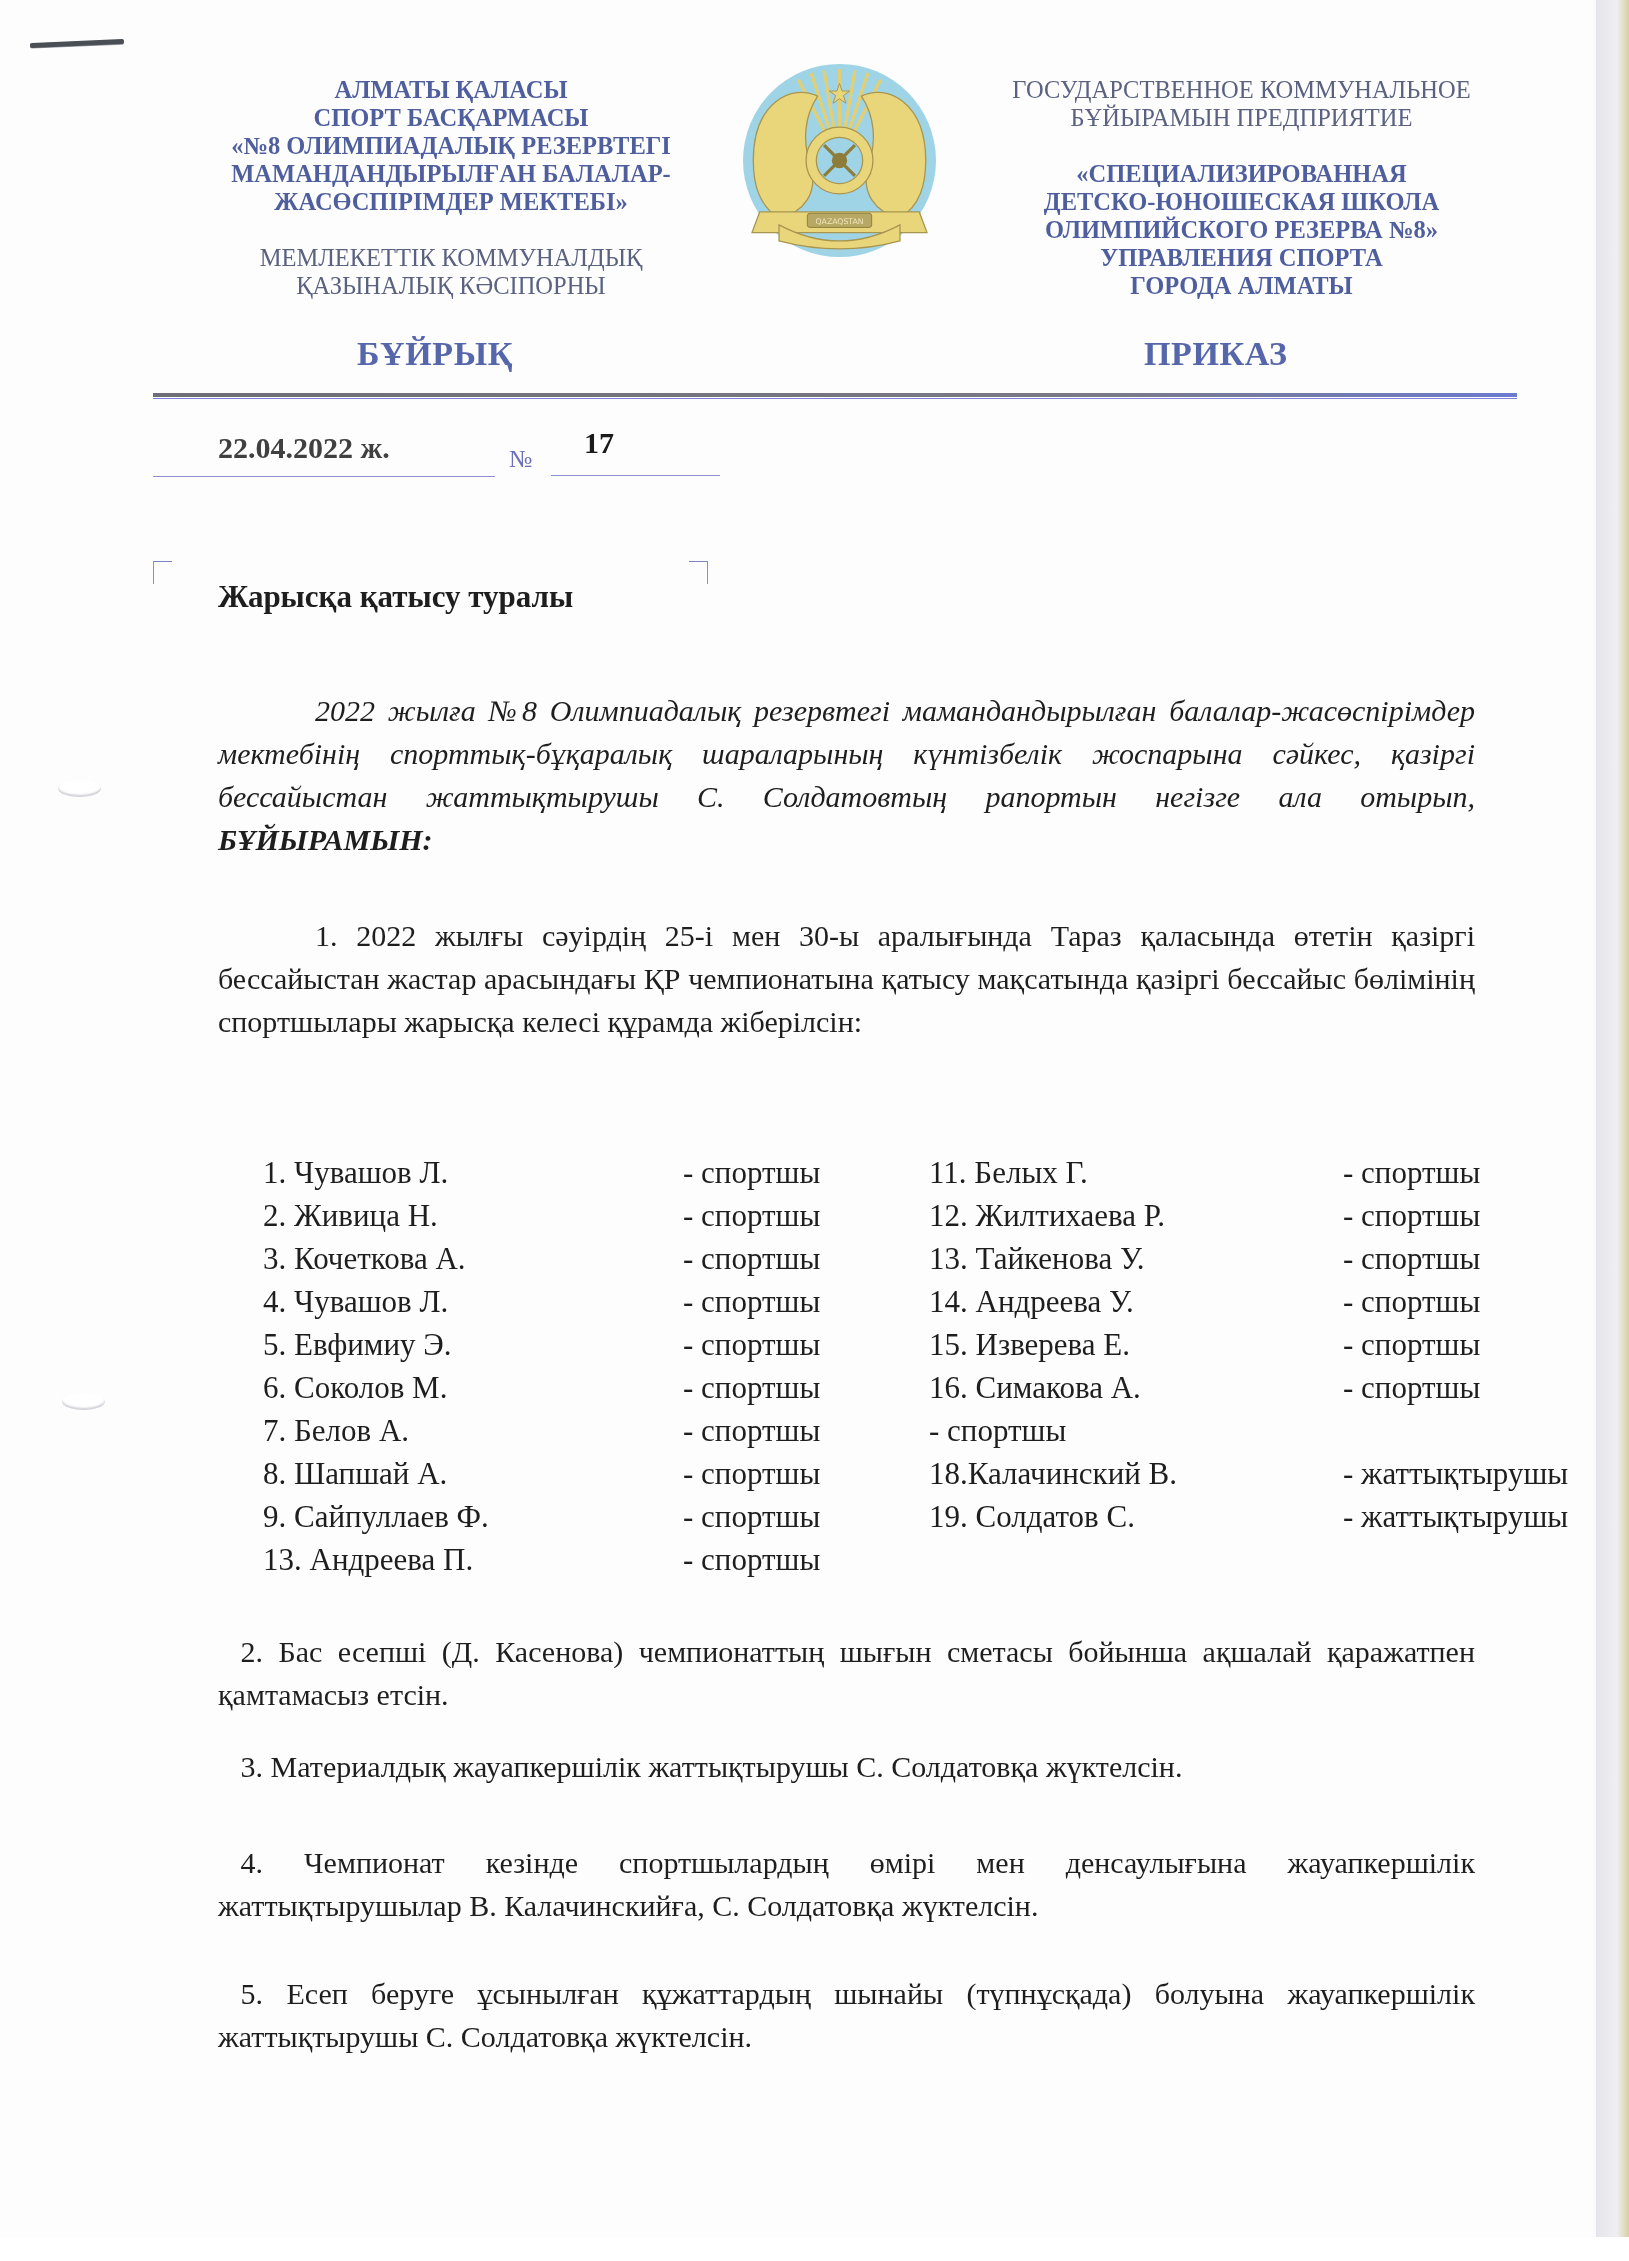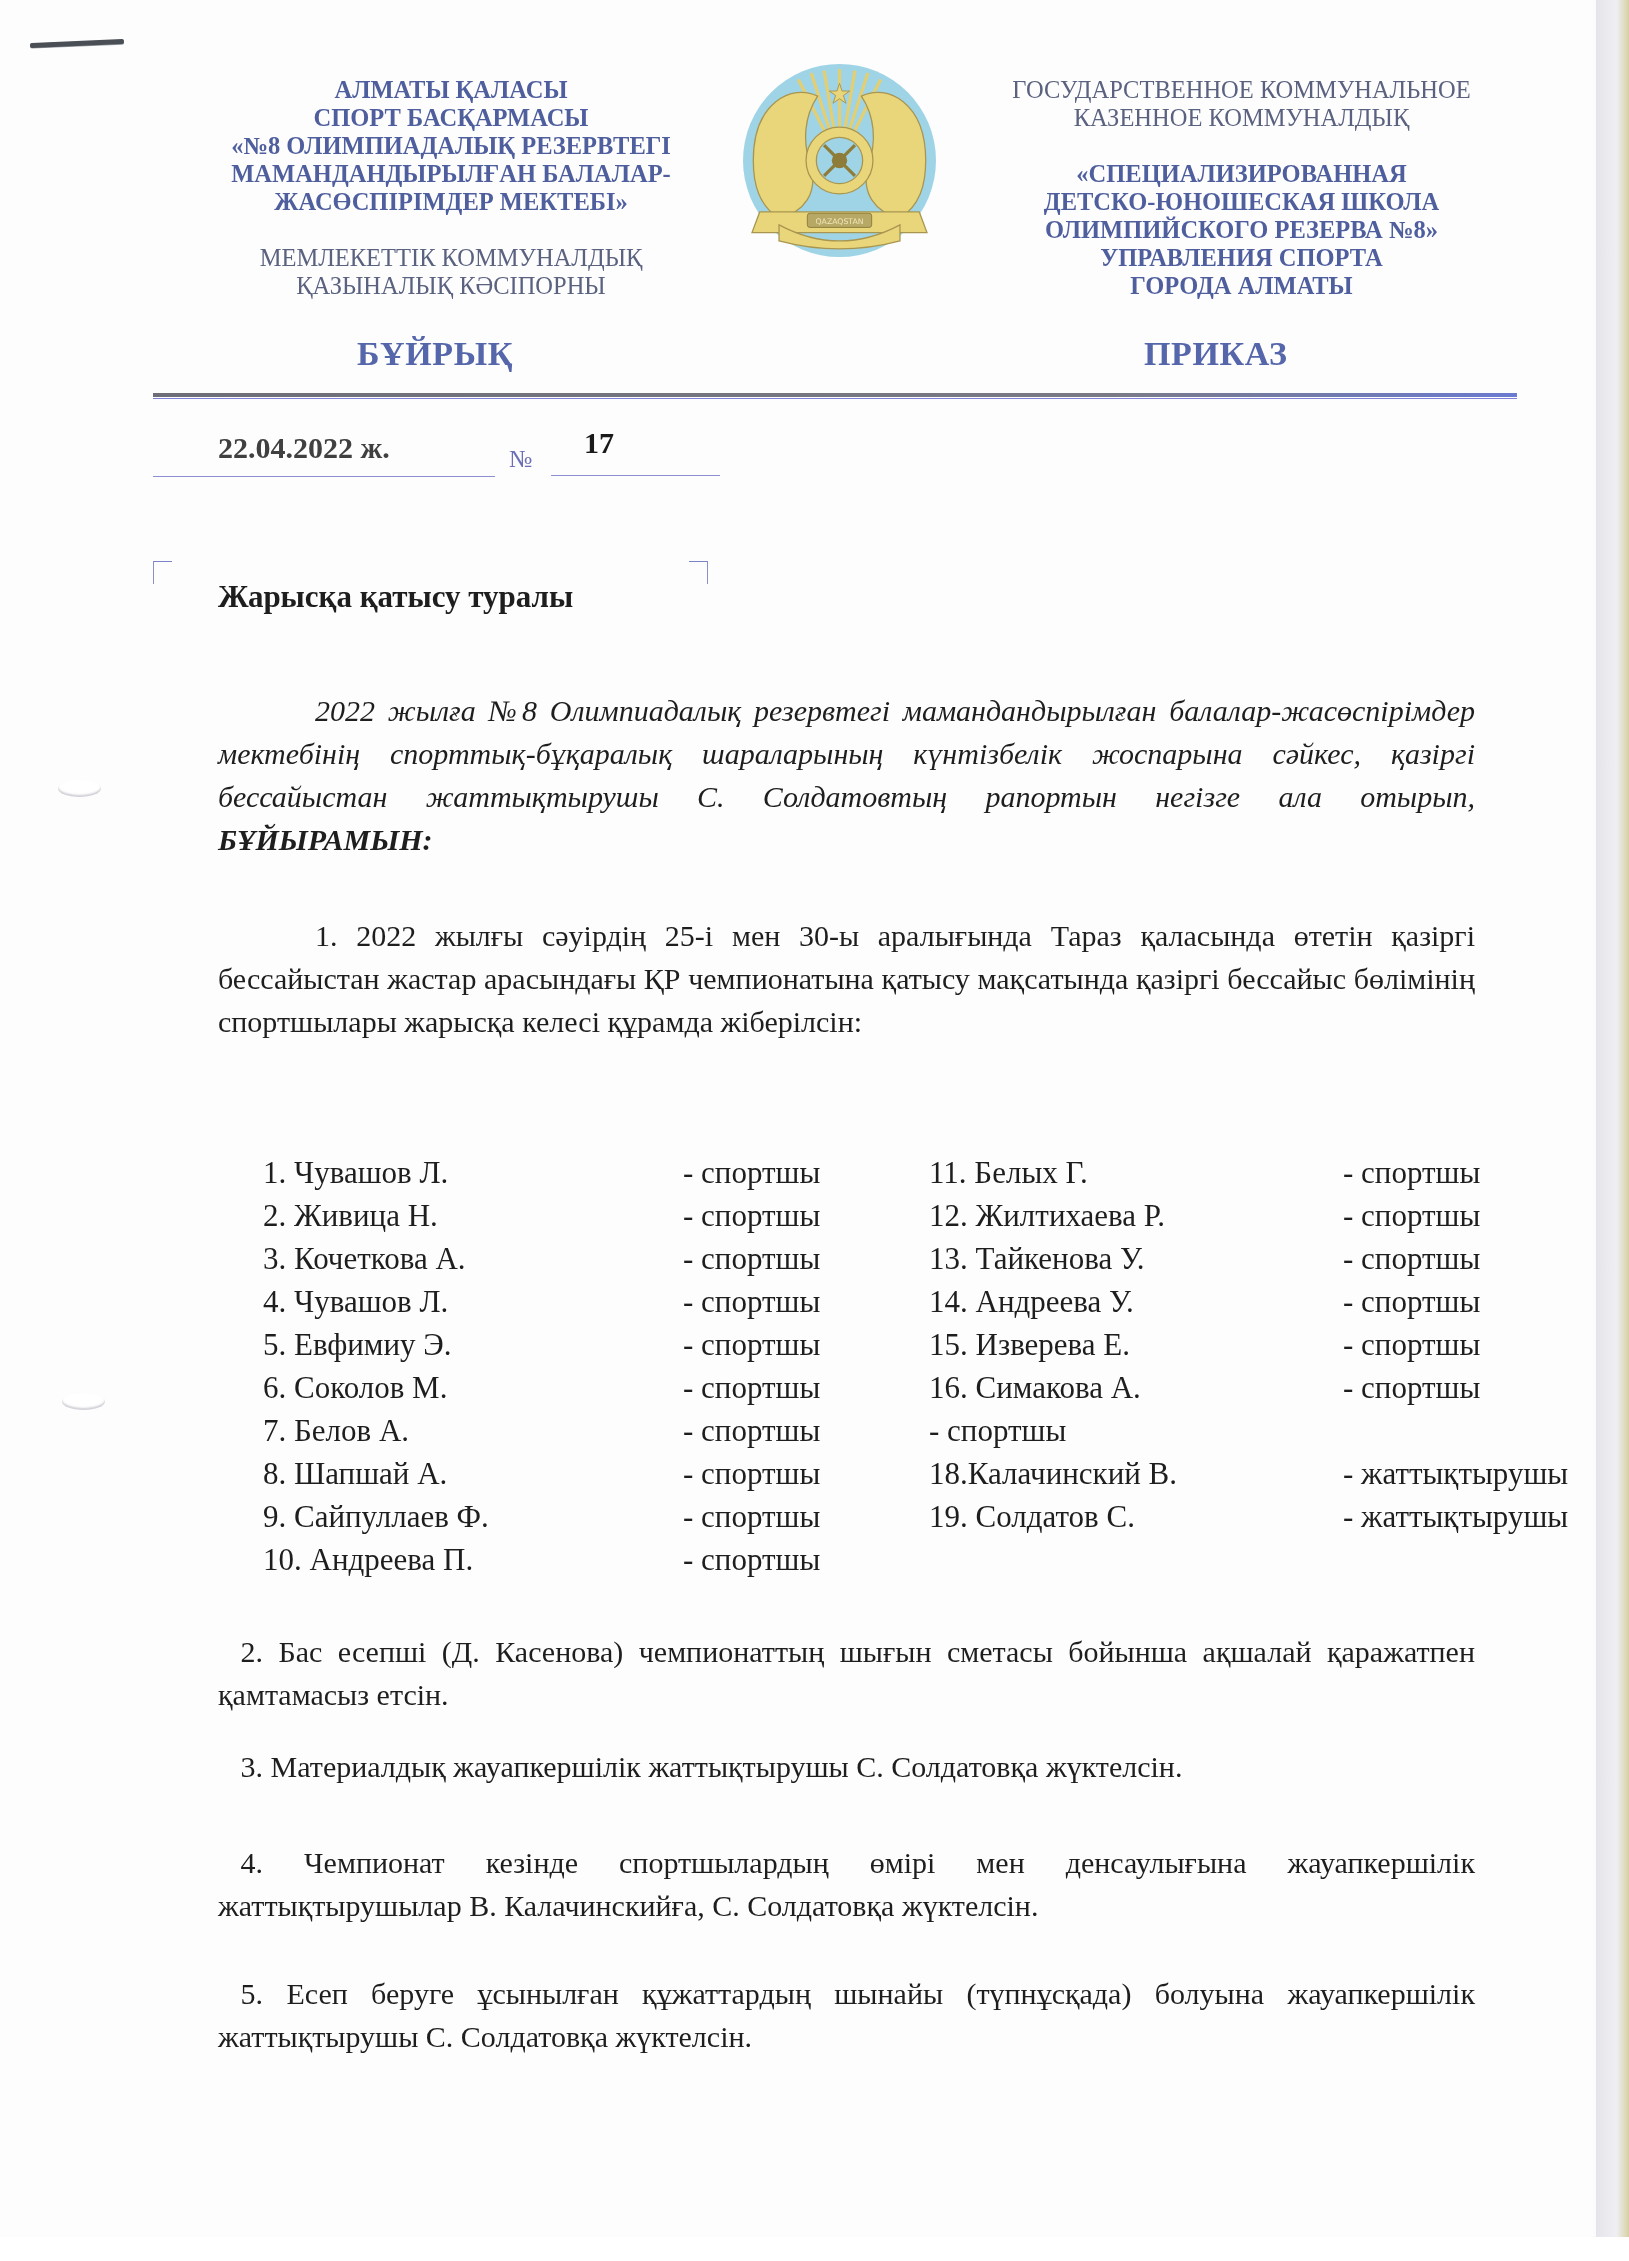--- a/index.html
+++ b/index.html
@@ -119,21 +119,21 @@
     <polygon points="154,20 158,32 170,32 160,39 164,51 154,44 144,51 148,39 138,32 150,32" fill="#e9d57a" stroke="#a89650" stroke-width="1.5" transform="translate(0,10) scale(1)"></polygon>
     <path d="M30 230 L278 230 L290 262 L18 262 Z" fill="#e9d57a" stroke="#a89650" stroke-width="2"></path>
     <path d="M60 250 Q154 300 248 250 L248 275 Q154 300 60 275 Z" fill="#e9d57a" stroke="#a89650" stroke-width="2"></path>
     <rect x="104" y="232" width="100" height="22" rx="4" fill="#b8a866" stroke="#8e7d3a" stroke-width="1.5"></rect>
     <text x="154" y="248" text-anchor="middle" font-family="DejaVu Sans, sans-serif" font-size="12" fill="#efe6b8">QAZAQSTAN</text>
   </svg>
 </div>
 
 <div class="hdr hdr-right">
   <div class="reg">ГОСУДАРСТВЕННОЕ КОММУНАЛЬНОЕ</div>
-  <div class="reg">КАЗЕННОЕ КОММУНАЛДЫҚ</div>
+  <div class="reg">БҰЙЫРАМЫН ПРЕДПРИЯТИЕ</div>
   <div class="gap"></div>
   <div class="bold">«СПЕЦИАЛИЗИРОВАННАЯ</div>
   <div class="bold">ДЕТСКО-ЮНОШЕСКАЯ ШКОЛА</div>
   <div class="bold">ОЛИМПИЙСКОГО РЕЗЕРВА №8»</div>
   <div class="bold">УПРАВЛЕНИЯ СПОРТА</div>
   <div class="bold">ГОРОДА АЛМАТЫ</div>
 </div>
 
 <div class="doctype kz">БҰЙРЫҚ</div>
 <div class="doctype ru">ПРИКАЗ</div>
@@ -189,21 +189,21 @@
     </div>
   <div class="row">
       <span class="name">8. Шапшай А.</span>
       <span>- спортшы</span>
     </div>
   <div class="row">
       <span class="name">9. Сайпуллаев Ф.</span>
       <span>- спортшы</span>
     </div>
   <div class="row">
-      <span class="name">10. Андреева П.</span>
+      <span class="name">13. Андреева П.</span>
       <span>- спортшы</span>
     </div>
 </div>
 
 <div class="roster right">
   <div class="row">
       <span class="name">11. Белых Г.</span>
       <span>- спортшы</span>
     </div>
   <div class="row">

